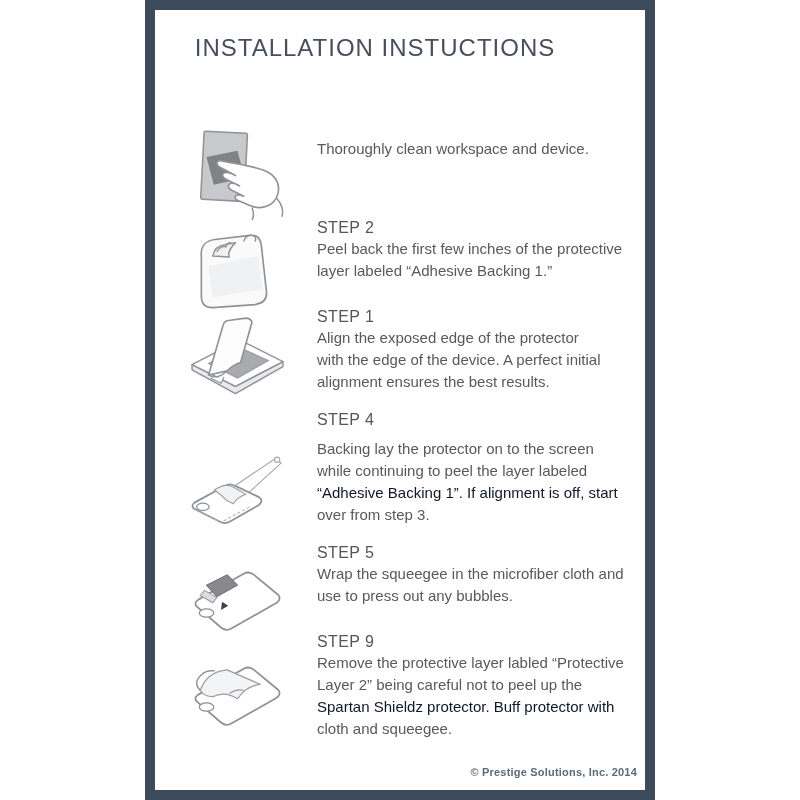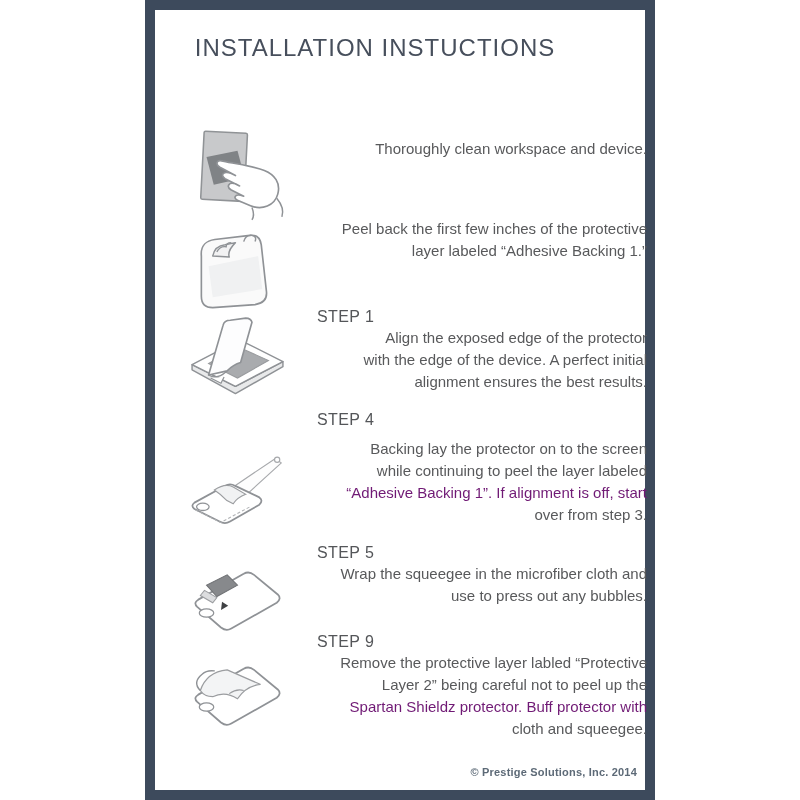--- a/index.html
+++ b/index.html
@@ -18,22 +18,22 @@
   .step{position:absolute;left:24px;width:460px;}
   .step .icon{
     position:absolute;left:6px;top:0;width:105px;height:95px;
   }
   .step .txt{
     position:absolute;left:138px;top:0;width:330px;color:#58595b;
   }
   .step .heading{
     font-size:16px;line-height:20px;letter-spacing:0.4px;color:#545659;
   }
-  .step .line{font-size:15px;line-height:22px;color:#58595b;text-align:right;}
-  .step .line.muted{color:#701a75;}
+  .step .line{font-size:15px;line-height:22px;color:#58595b;}
+  .step .line.muted{color:#0f172a;}
   .gap-body{margin-top:8px;}
   .footer{
     position:absolute;right:8px;bottom:12px;font-size:11px;color:#5d6a77;letter-spacing:0.2px;font-weight:bold;
   }
   svg{display:block;}
 </style>
 </head>
 <body>
 
 <div class="frame">
@@ -59,20 +59,21 @@
     <div class="icon" style="top:5px">
       <svg width="105" height="95" viewBox="0 0 100 92">
         <path d="M15,32 C14,22 20,17 28,16 L62,12 C69,11 72,15 73,21 L78,66 C79,74 74,78 67,79 L26,82 C19,82 15,78 15,71 Z" fill="#fafafa" stroke="#8f9296" stroke-width="1.6" stroke-linejoin="round"></path>
         <polygon points="22,42 70,32 74,64 26,72" fill="#f0f1f2"></polygon>
         <path d="M26,32 q2,-10 12,-11 l10,-2 q-8,8 -6,14 Z" fill="#f2f2f3" stroke="#8f9296" stroke-width="1.4" stroke-linejoin="round"></path>
         <path d="M30,28 q3,-6 9,-5 q0,-4 5,-4" fill="none" stroke="#8f9296" stroke-width="1.4"></path>
         <path d="M56,18 q2,-7 8,-6 q5,1 3,6" fill="none" stroke="#8f9296" stroke-width="1.4"></path>
       </svg>
     </div>
     <div class="txt">
+      <div class="heading">STEP 2</div>
       <div class="line">Peel back the first few inches of the protective</div>
       <div class="line">layer labeled “Adhesive Backing 1.”</div>
     </div>
   </div>
 
   <div class="step" style="top:297px">
     <div class="icon" style="top:6px">
       <svg width="105" height="95" viewBox="0 0 100 92">
         <path d="M6,55 L48,78 L94,52 L94,47 L48,71 L6,50 Z" fill="#e8e9ea" stroke="#8f9296" stroke-width="1.4" stroke-linejoin="round"></path>
         <path d="M6,50 L48,71 L94,47 L52,26 Z" fill="#ffffff" stroke="#8f9296" stroke-width="1.4" stroke-linejoin="round"></path>

